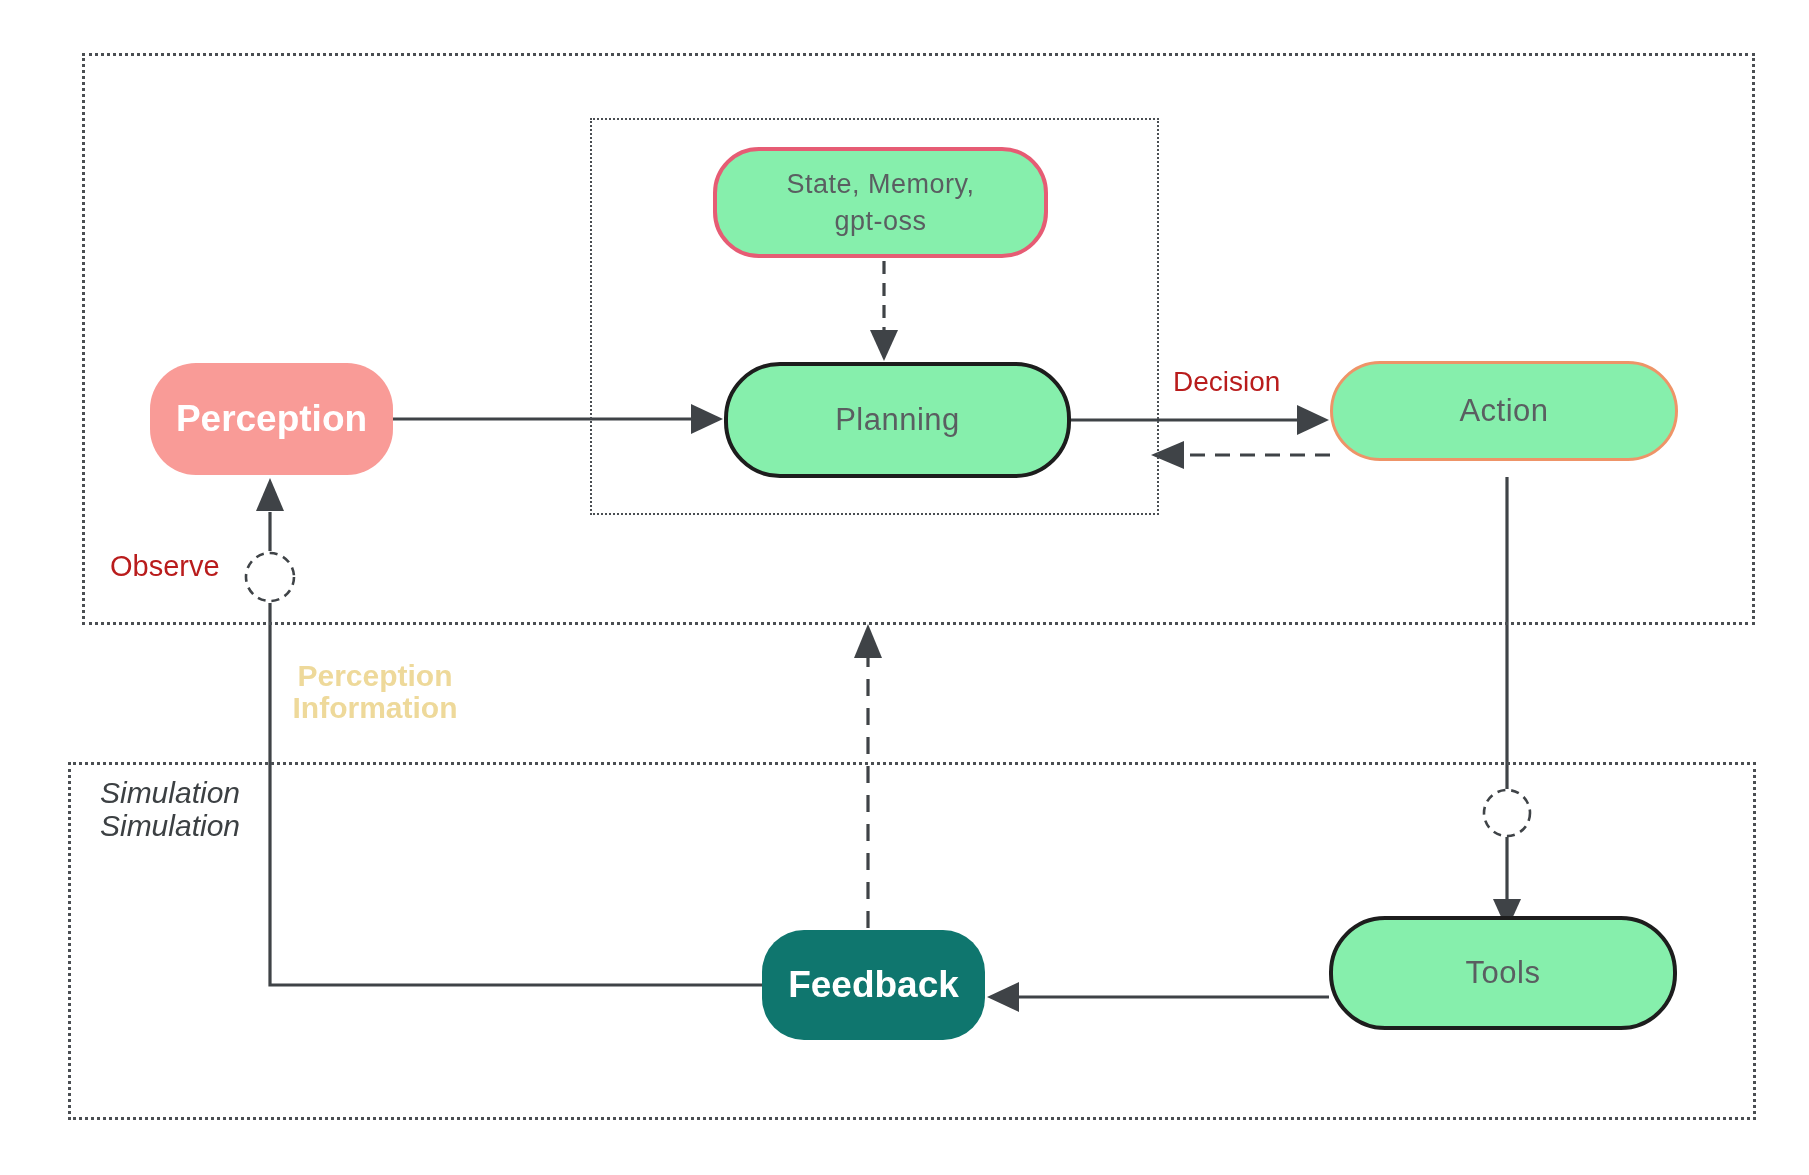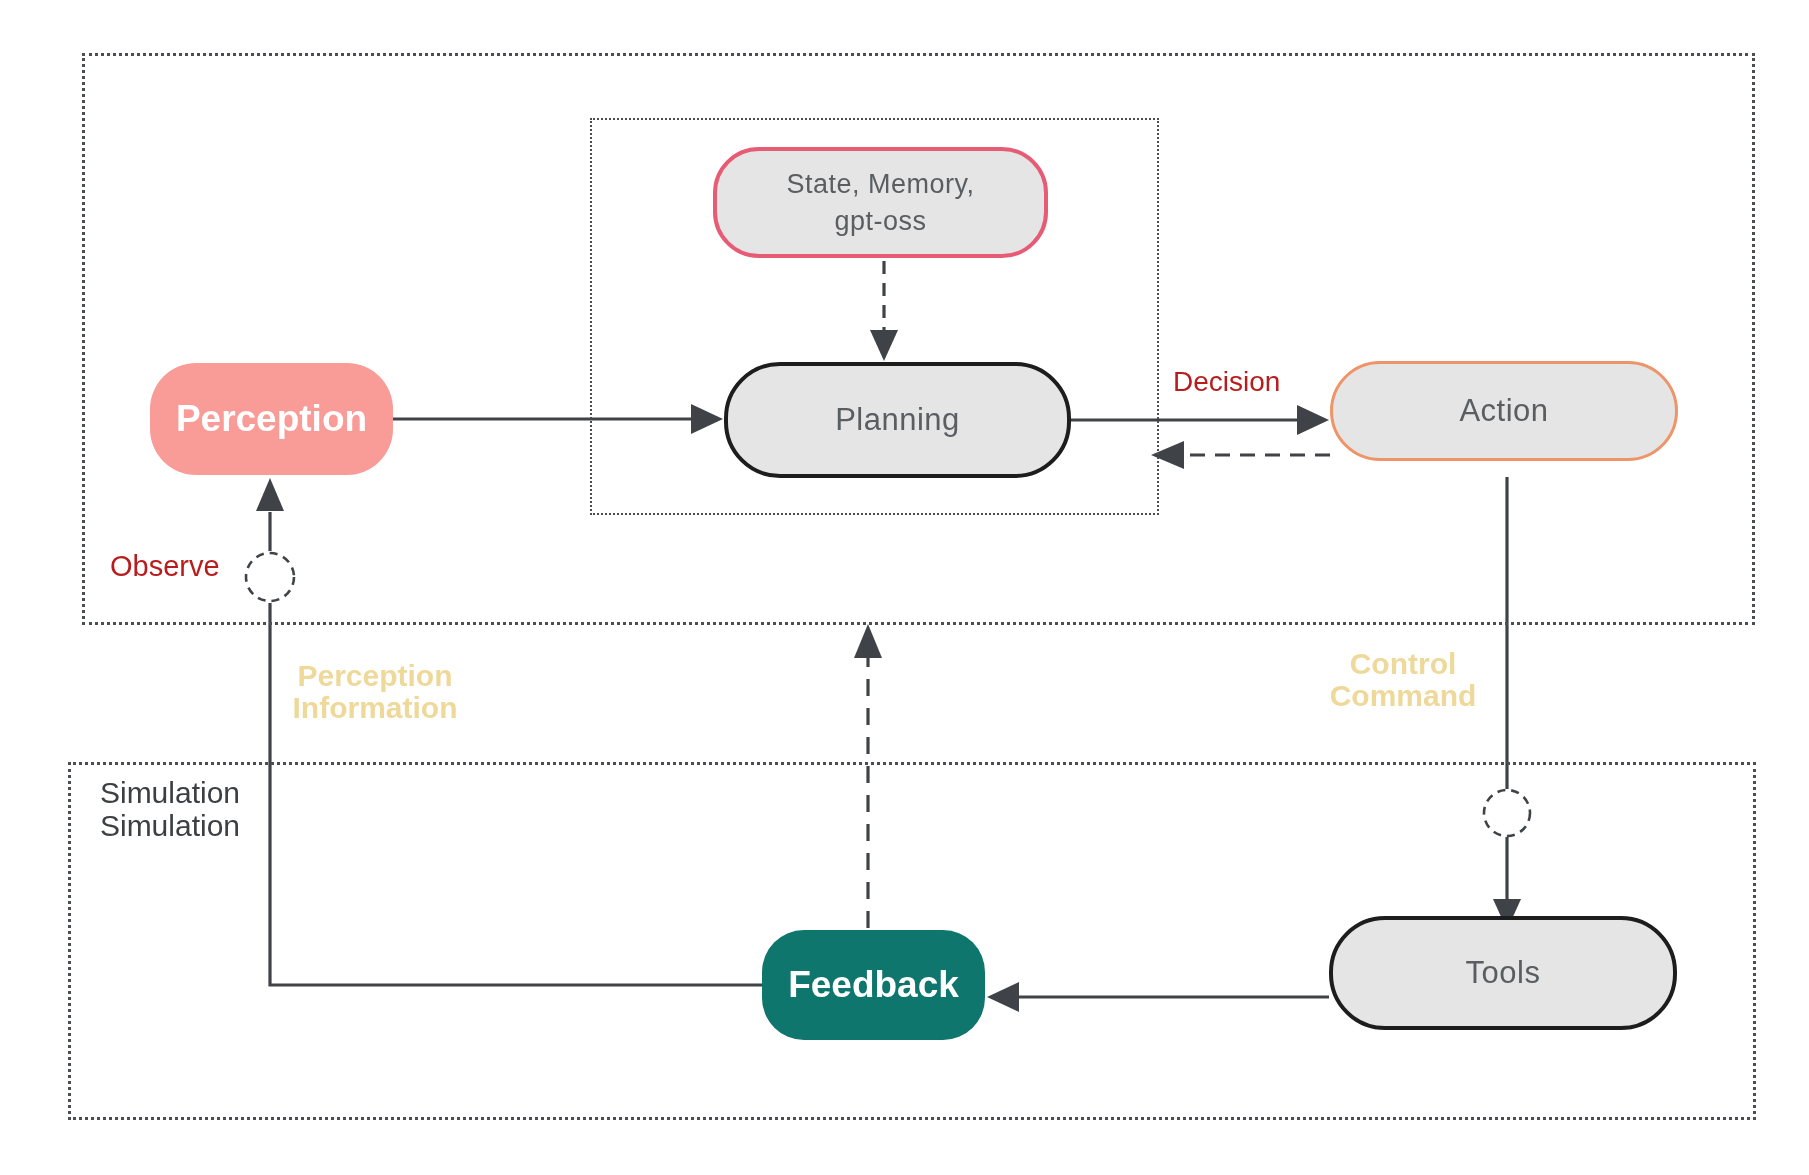--- a/index.html
+++ b/index.html
@@ -3,28 +3,28 @@
 <meta charset="utf-8">
 <style>
   html,body{margin:0;padding:0;background:#ffffff;}
   body{width:1809px;height:1175px;position:relative;overflow:hidden;
        font-family:"Liberation Sans","DejaVu Sans",sans-serif;}
   .stage{position:absolute;left:0;top:0;width:1809px;height:1175px;}
   svg.wires{position:absolute;left:0;top:0;pointer-events:none;}
   .dotted-box{position:absolute;border:3px dotted #4a4e52;background:transparent;}
   .inner-dotted{border-width:2.5px;}
   .node{position:absolute;display:flex;align-items:center;justify-content:center;
-        text-align:center;box-sizing:border-box;background:#e5e5e5;}
+        text-align:center;box-sizing:border-box;background:#86efac;}
   .node .lbl{color:#5a5e61;font-size:31px;letter-spacing:0.5px;}
   .pill-dark{border:4px solid #1d1d1d;border-radius:56px;}
   .lbl-white{color:#ffffff;font-weight:bold;}
   .edge-label{position:absolute;color:#b91c1c;font-size:28px;}
   .yellow-label{position:absolute;color:#eed99a;font-weight:bold;font-size:30px;
                 line-height:1.08;text-align:center;}
-  .gray-2line{position:absolute;color:#3c4043;font-size:30px;line-height:1.1;text-align:center;}
+  .gray-2line{position:absolute;color:#3c4043;font-size:30px;line-height:1.1;text-align:center;font-style:italic;}
 </style>
 </head>
 <body>
 
 <div class="stage">
 
   <svg class="wires" width="1809" height="1175" viewBox="0 0 1809 1175">
     <g stroke="#3f4347" stroke-width="3.2" fill="none">
 
       <g>
@@ -108,23 +108,19 @@
   <div class="edge-label" style="left:1173px;top:366px;font-size:28px;">Decision</div>
 
   <div class="edge-label" style="left:110px;top:550px;font-size:29px;">Observe</div>
 
 
   <div class="yellow-label" style="left: 265px; top: 660px; width: 220px; color: rgb(238, 217, 154);">
     <div>Perception</div>
     <div>Information</div>
   </div>
 
-  <div class="yellow-label" style="left: 1308px; top: 648px; width: 190px; color: rgb(238, 217, 154);">
-    <div>Control</div>
-    <div>Command</div>
-  </div>
 
   <div class="gray-2line" style="left:75px;top:776px;width:190px;">
     <div>Simulation</div>
     <div>Simulation</div>
   </div>
 
 </div>
 
 </body></html>

